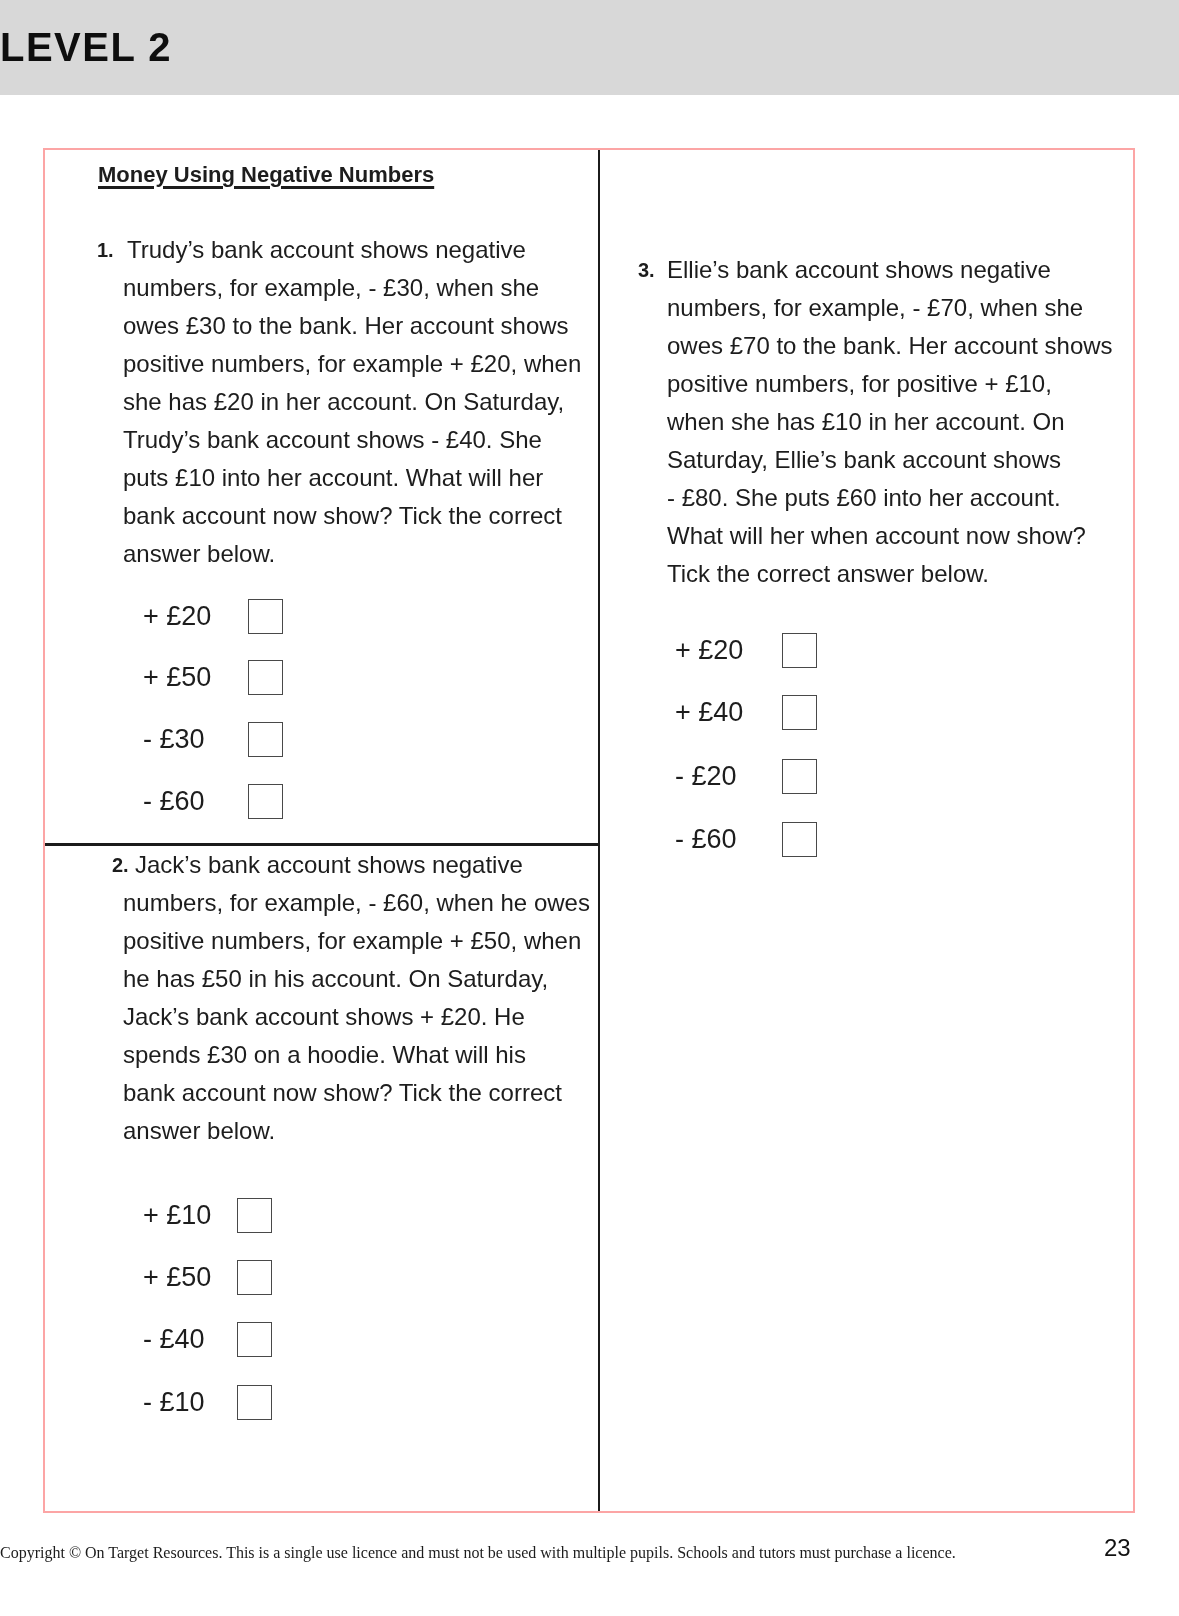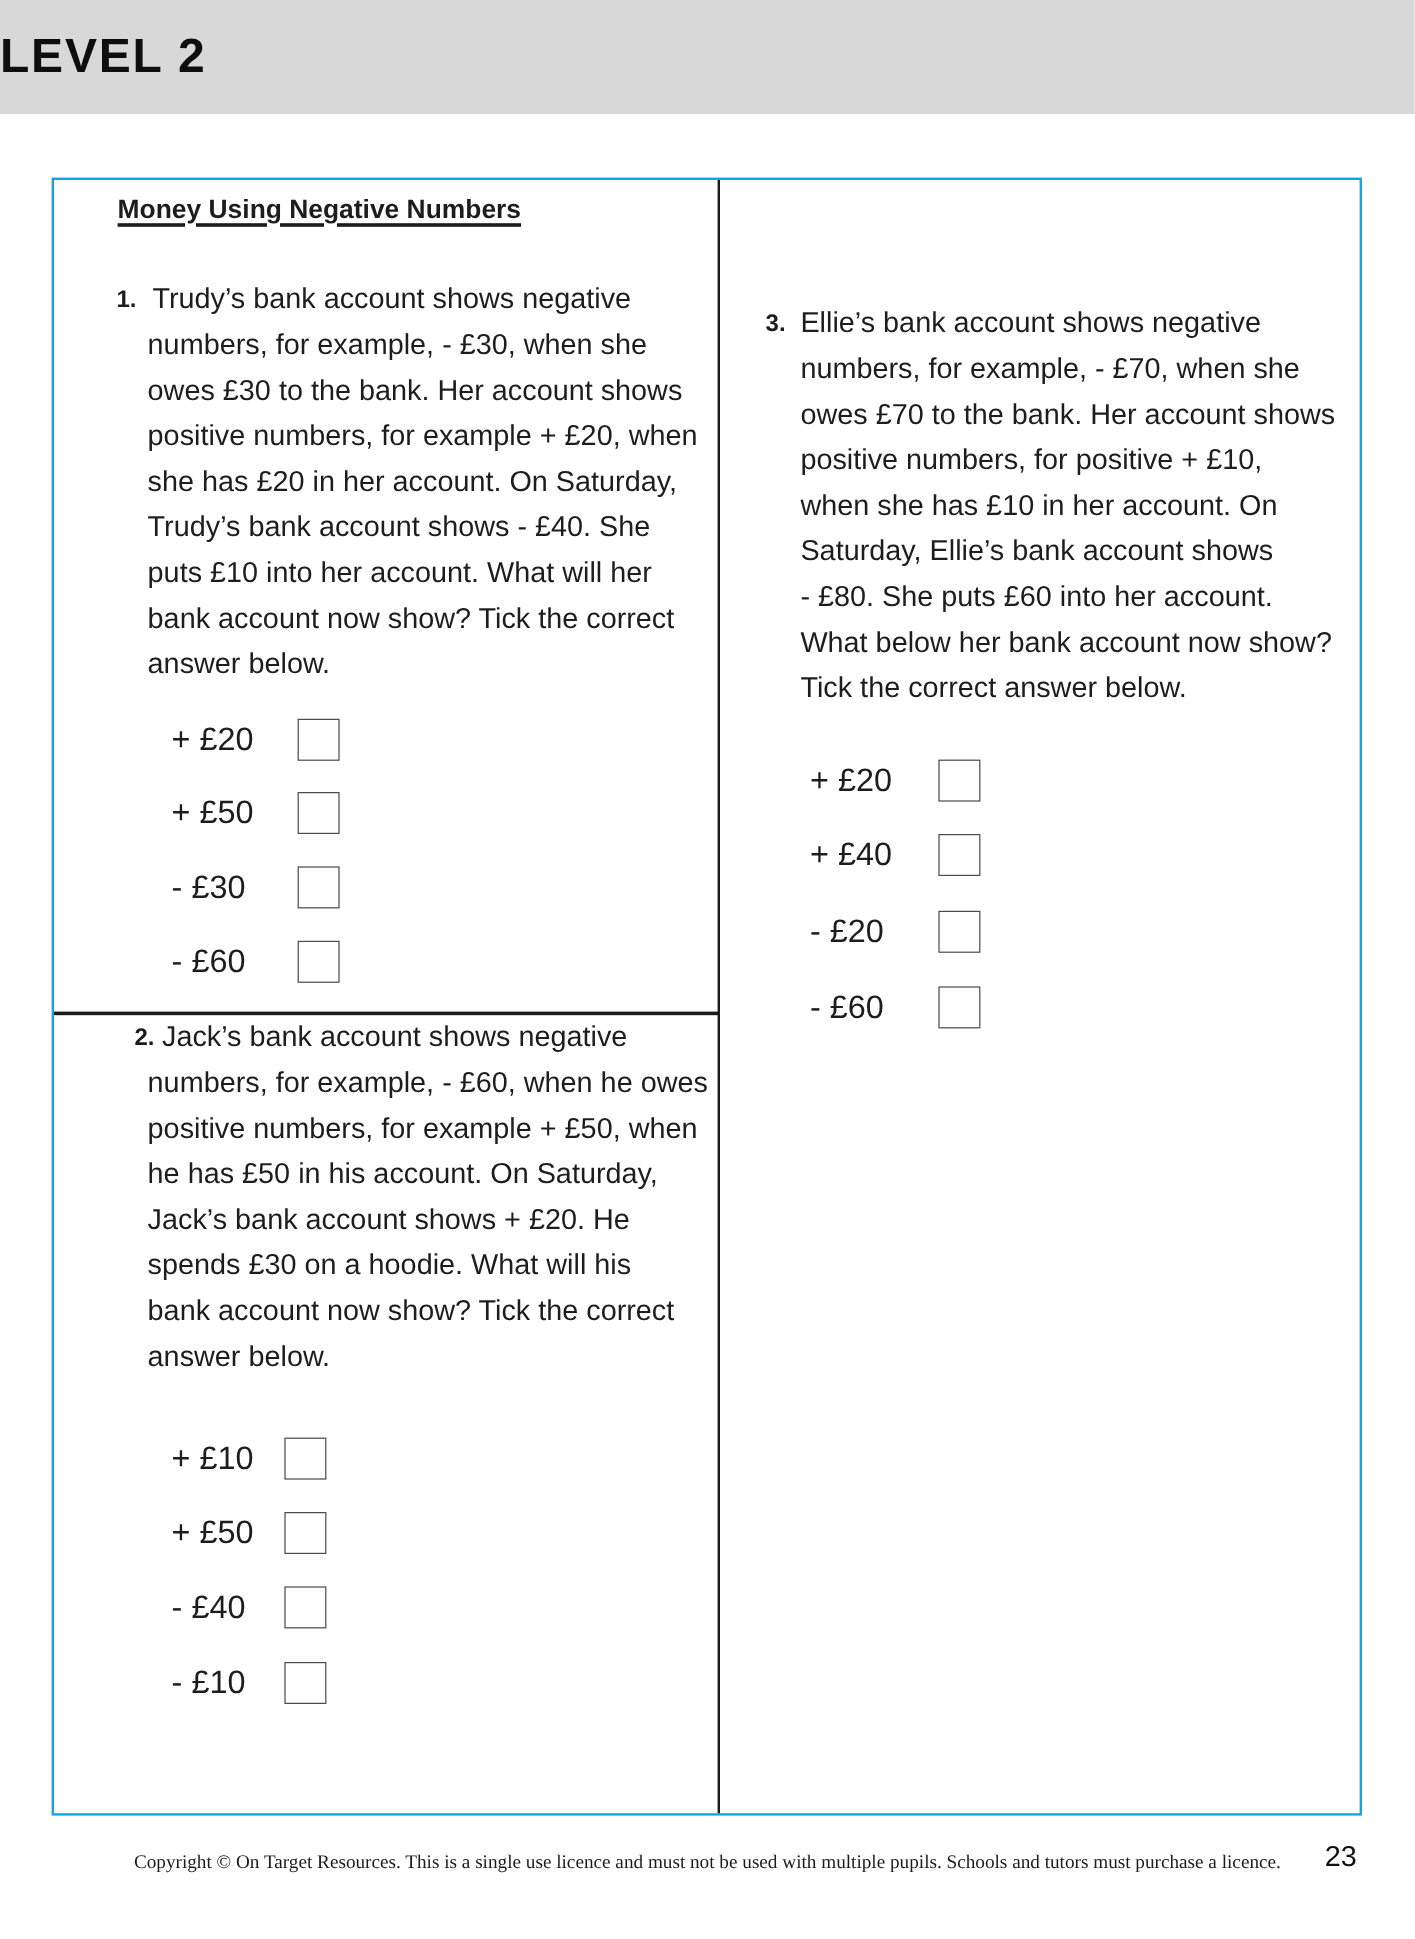--- a/index.html
+++ b/index.html
@@ -6,41 +6,41 @@
   .page{position:relative;width:1179px;height:1616px;background:#ffffff;overflow:hidden;
         font-family:"Liberation Sans",sans-serif;color:#1d1d1d;}
 
   
   .banner{position:absolute;left:0;top:0;width:1179px;height:95px;background:#d8d8d8;
           display:flex;align-items:center;justify-content:flex-start;}
   .banner-title{font-size:40px;font-weight:700;letter-spacing:1.5px;color:#0e0e0e;}
 
   
   .sheet{position:absolute;left:43px;top:148px;width:1092px;height:1365px;box-sizing:border-box;
-         border:2px solid #0ea5e9;background:#fff;}
+         border:2px solid #fca5a5;background:#fff;}
   .vdiv{position:absolute;left:553px;top:0;width:2px;height:100%;background:#1b1b1b;}
   .hdiv{position:absolute;left:0;top:693px;width:554px;height:3px;background:#1b1b1b;}
 
   .section-title{position:absolute;left:53px;top:12px;font-size:22px;font-weight:700;
                  text-decoration:underline;text-decoration-thickness:2.5px;text-underline-offset:4px;
                  white-space:nowrap;}
 
   .qnum{position:absolute;font-size:20px;font-weight:700;line-height:38px;}
   .qlines{position:absolute;font-size:24px;line-height:38px;white-space:nowrap;}
   .q1 .l1{padding-left:4px;}
   .q2 .l1{padding-left:12px;}
 
   .opt-row{position:absolute;display:flex;align-items:center;height:35px;}
   .opt-label{font-size:27px;white-space:nowrap;display:inline-block;}
   .w105{width:105px;} .w94{width:94px;} .w107{width:107px;}
   .cbx{display:inline-block;width:35px;height:35px;box-sizing:border-box;
        border:1.5px solid #494949;background:#fff;}
 
   
-  .copyright{position:absolute;left:0;top:1544px;width:1179px;text-align:center;
+  .copyright{position:absolute;left:0;top:1544px;width:1179px;text-align:left;
              font-family:"Liberation Serif",serif;font-size:16px;color:#1c1c1c;}
   .pagenum{position:absolute;left:1104px;top:1534px;font-size:24px;color:#111;
            font-family:"Liberation Sans",sans-serif;}
 </style>
 </head>
 <body>
 
 <div class="page">
 
   <div class="banner">
@@ -112,21 +112,21 @@
 
     <div class="qnum" style="left:593px;top:101px">3.</div>
     <div class="qlines q3" style="left:622px;top:101px">
       <div class="l1">Ellie’s bank account shows negative</div>
       <div>numbers, for example, - £70, when she</div>
       <div>owes £70 to the bank. Her account shows</div>
       <div>positive numbers, for positive + £10,</div>
       <div>when she has £10 in her account. On</div>
       <div>Saturday, Ellie’s bank account shows</div>
       <div>- £80. She puts £60 into her account.</div>
-      <div>What below her bank account now show?</div>
+      <div>What will her when account now show?</div>
       <div>Tick the correct answer below.</div>
     </div>
     <div class="opt-row" style="left:630px;top:483px">
       <span class="opt-label w107">+ £20</span>
       <span class="cbx"></span>
     </div>
     <div class="opt-row" style="left:630px;top:545px">
       <span class="opt-label w107">+ £40</span>
       <span class="cbx"></span>
     </div>

